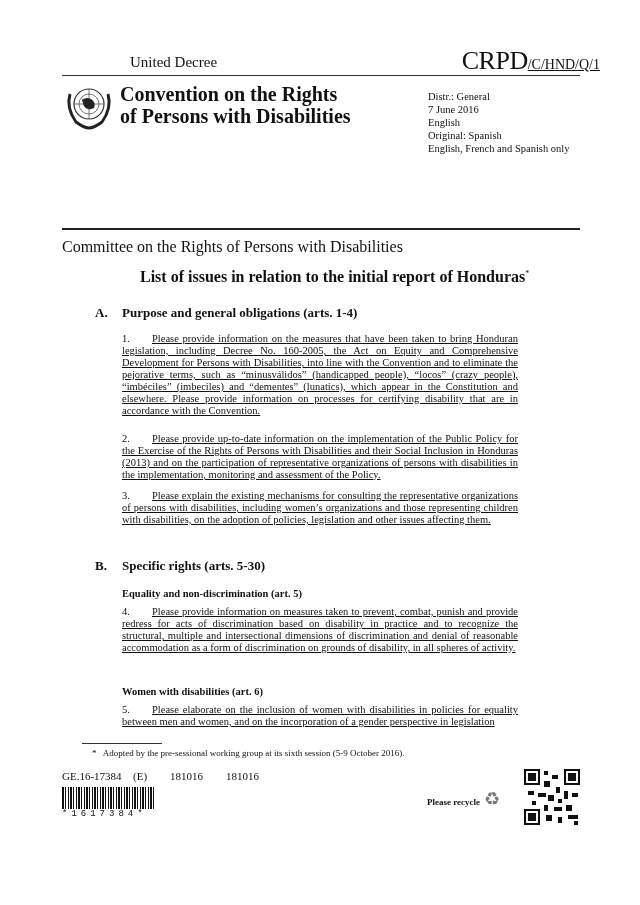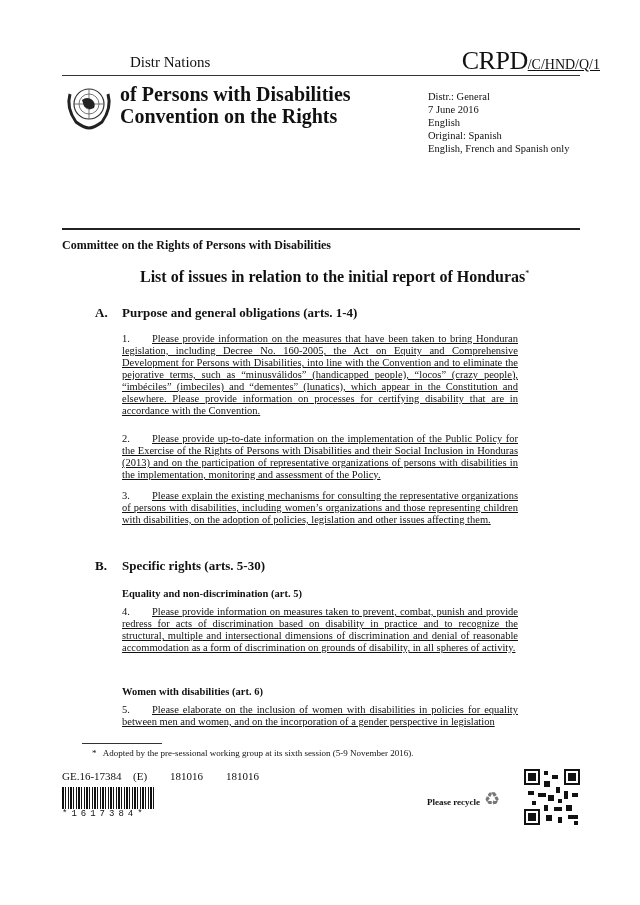--- a/index.html
+++ b/index.html
@@ -7,59 +7,59 @@
          font-family:"Liberation Serif", serif; color:#111; }
   .abs { position:absolute; }
   .un-label { left:130px; top:54px; font-size:15px; }
   .symbol { right:40px; top:46px; font-size:26px; letter-spacing:-0.5px; }
   .symbol small { font-size:14px; letter-spacing:0;text-decoration:underline; }
   .rule-top { left:62px; top:75px; width:518px; height:1px; background:#333; }
   .emblem { left:62px; top:80px; width:54px; height:52px; }
   .conv-title { left:120px; top:83px; font-size:20px; font-weight:bold; line-height:22px; }
   .distr { left:428px; top:90px; font-size:10.5px; line-height:13px; }
   .rule-mid { left:62px; top:228px; width:518px; height:2px; background:#222; }
-  .committee { left:62px; top:238px; font-size:12px; font-weight:bold; }
+  .committee { left:62px; top:238px; font-size:16px; font-weight:normal; }
   .loi-title { left:124px; top:268px; font-size:16px; font-weight:bold;margin-left:16px; }
   .loi-title sup { font-size:8px; font-weight:normal; }
   .sec-head { left:95px; font-size:13px; font-weight:bold; }
   .sec-head .letter { display:inline-block; width:27px; }
   .subhead { left:122px; font-size:10.5px; font-weight:bold; }
   .para { left:122px; width:396px; font-size:10.5px; line-height:12px; text-align:justify;text-decoration:underline; }
   .para .num { display:inline-block; width:30px; }
   .fn-rule { left:82px; top:743px; width:80px; height:1px; background:#333; }
   .footnote { left:92px; top:748px; font-size:9px; }
   .docref { left:62px; top:770px; font-size:11px; word-spacing:3px;text-align:center; }
   .barcode { left:62px; top:787px; width:92px; height:22px;
     background:repeating-linear-gradient(90deg,#111 0 2px,#fff 2px 3px,#111 3px 4px,#fff 4px 6px,#111 6px 7px,#fff 7px 8px); }
   .barcode-num { left:62px; top:809px; font-size:9px; letter-spacing:4px; font-family:Liberation Mono, monospace; }
   .recycle { left:427px; top:797px; font-size:9px; font-weight:bold; }
   .recycle-icon { left:484px; top:788px; width:22px; height:22px; font-size:18px; color:#777; }
   .qr { left:524px; top:769px; width:56px; height:56px; }
 </style>
 </head>
 <body>
 
-<div class="abs un-label">Distr Nations</div>
+<div class="abs un-label">United Decree</div>
 <div class="abs symbol"><span>CRPD</span><small>/C/HND/Q/1</small></div>
 <div class="abs rule-top"></div>
 
 <svg class="abs emblem" viewBox="0 0 54 52">
   <circle cx="27" cy="24" r="15" fill="none" stroke="#333" stroke-width="1.2"></circle>
   <circle cx="27" cy="24" r="10" fill="none" stroke="#555" stroke-width="0.8"></circle>
   <circle cx="27" cy="24" r="5" fill="none" stroke="#555" stroke-width="0.8"></circle>
   <line x1="12" y1="24" x2="42" y2="24" stroke="#555" stroke-width="0.8"></line>
   <line x1="27" y1="9" x2="27" y2="39" stroke="#555" stroke-width="0.8"></line>
   <path d="M20 20 q5 -4 10 0 q4 4 2 8 q-6 3 -10 -2z" fill="#222"></path>
   <path d="M8 14 q-4 14 6 28 q8 6 13 6" fill="none" stroke="#222" stroke-width="3"></path>
   <path d="M46 14 q4 14 -6 28 q-8 6 -13 6" fill="none" stroke="#222" stroke-width="3"></path>
 </svg>
 
 <div class="abs conv-title">
+  <div>Convention on the Rights</div>
   <div>of Persons with Disabilities</div>
-  <div>Convention on the Rights</div>
 </div>
 
 <div class="abs distr">
   <div>Distr.: General</div>
   <div>7 June 2016</div>
   <div>English</div>
   <div>Original: Spanish</div>
   <div>English, French and Spanish only</div>
 </div>
 
@@ -75,21 +75,21 @@
 
 <div class="abs sec-head" style="top:558px"><span class="letter">B.</span><span>Specific rights (arts. 5-30)</span></div>
 
 <div class="abs subhead" style="top:588px">Equality and non-discrimination (art. 5)</div>
 <div class="abs para" style="top:606px"><span class="num">4.</span><span>Please provide information on measures taken to prevent, combat, punish and provide redress for acts of discrimination based on disability in practice and to recognize the structural, multiple and intersectional dimensions of discrimination and denial of reasonable accommodation as a form of discrimination on grounds of disability, in all spheres of activity.</span></div>
 
 <div class="abs subhead" style="top:686px">Women with disabilities (art. 6)</div>
 <div class="abs para" style="top:704px"><span class="num">5.</span><span>Please elaborate on the inclusion of women with disabilities in policies for equality between men and women, and on the incorporation of a gender perspective in legislation</span></div>
 
 <div class="abs fn-rule"></div>
-<div class="abs footnote" style="white-space:pre">*   Adopted by the pre-sessional working group at its sixth session (5-9 November 2016).</div>
+<div class="abs footnote" style="white-space:pre">*   Adopted by the pre-sessional working group at its sixth session (5-9 October 2016).</div>
 
 <div class="abs docref" style="white-space:pre">GE.16-17384  (E)    181016    181016</div>
 <div class="abs barcode"></div>
 <div class="abs barcode-num">*1617384*</div>
 
 <div class="abs recycle">Please recycle</div>
 <div class="abs recycle-icon">♻</div>
 
 <svg class="abs qr" viewBox="0 0 28 28">
   <rect x="0" y="0" width="8" height="8" fill="#111"></rect>

